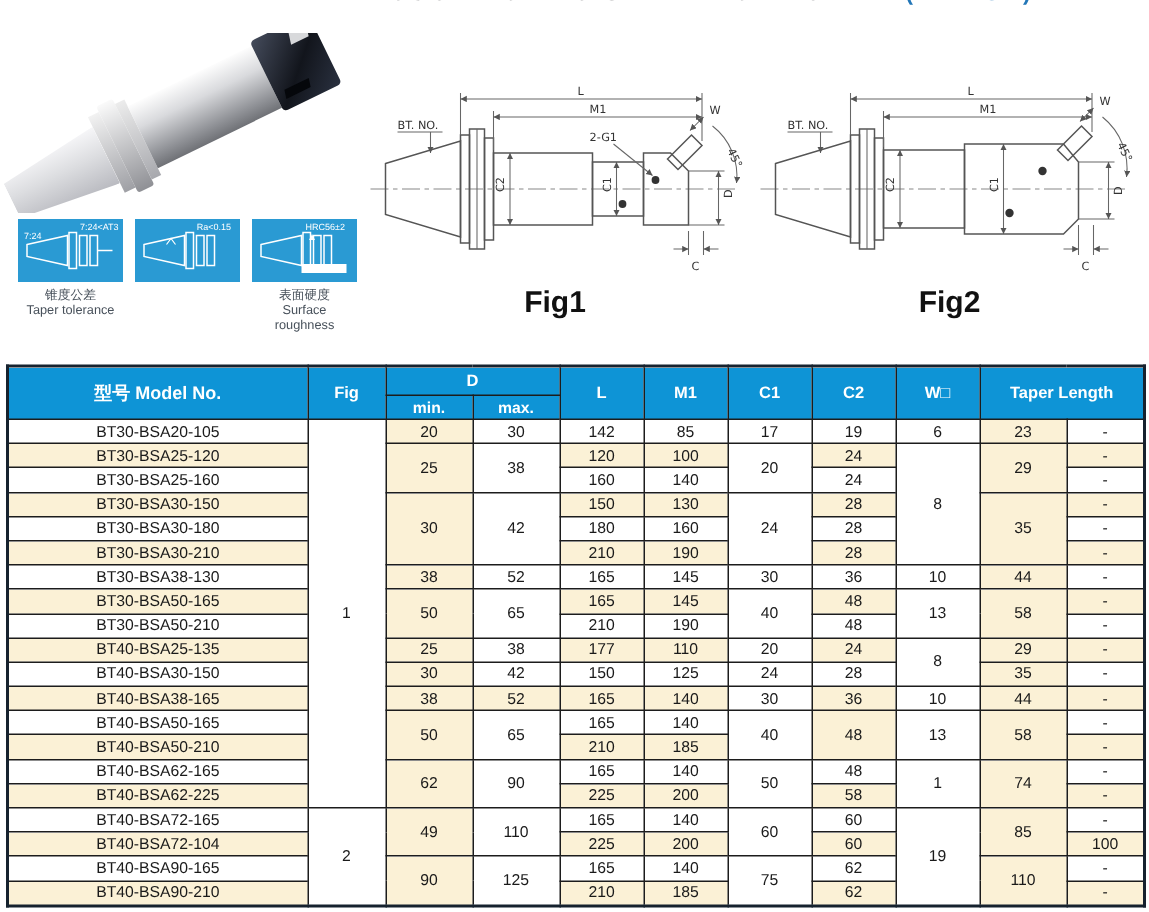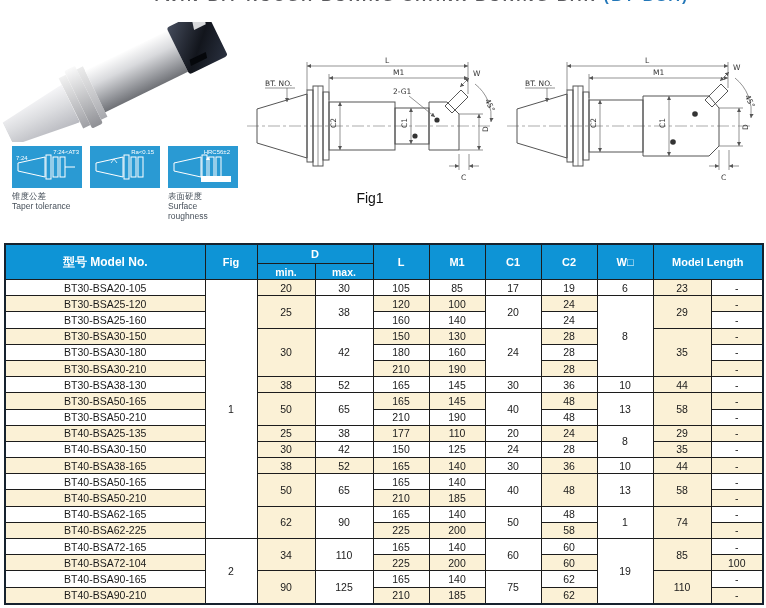--- a/index.html
+++ b/index.html
@@ -25,26 +25,26 @@
   .head{position:relative;width:43px;height:52px;border-radius:3px;
         background:linear-gradient(135deg,#454c5c,#12151c 55%,#2a3140);}
   .head .insert{position:absolute;right:5px;top:5px;width:13px;height:9px;background:#d8d9db;transform:skewX(-14deg);}
   .head .slot{position:absolute;left:6px;bottom:7px;width:18px;height:6px;background:#05070b;transform:skewX(-14deg);}
 
   
   .thumbs{position:absolute;left:10px;top:146px;width:230px;}
   .thumb{position:absolute;top:0;width:70px;}
   .thumb .box{position:relative;width:70px;height:42px;background:#2a9ad3;overflow:hidden;}
   .thumb .lbl{position:absolute;color:#fff;font-size:6px;white-space:nowrap;}
-  .thumb .cap{margin-top:3px;text-align:left;font-size:8.5px;line-height:10px;color:#47505a;}
+  .thumb .cap{margin-top:3px;text-align:center;font-size:8.5px;line-height:10px;color:#47505a;}
   .thumb svg{position:absolute;left:3px;top:4px;}
 
   
   .fig{position:absolute;top:46px;}
-  .fig .cap{text-align:center;font-weight:normal;font-size:14px;color:#111;margin-top:2px;}
+  .fig .cap{text-align:center;font-weight:bold;font-size:20px;color:#111;margin-top:2px;}
   .fig svg text{font-family:"DejaVu Sans",sans-serif;font-size:7.5px;fill:#333;}
   .draw{stroke:#555;fill:none;stroke-width:1;}
   .thin{stroke:#666;fill:none;stroke-width:.7;}
   .cl{stroke:#888;stroke-width:.7;stroke-dasharray:12 3 3 3;}
 
   
   .spec{position:absolute;left:4px;top:243px;}
   table{border-collapse:collapse;table-layout:fixed;width:758px;}
   th,td{border:1px solid #1c1c1c;text-align:center;vertical-align:middle;padding:0;overflow:hidden;}
   thead th{background:#0e94d6;color:#fff;font-weight:bold;font-size:11px;}
@@ -230,20 +230,21 @@
       <text x="218" y="134">C</text>
 
       <path class="thin" d="M232,32 A44 44 0 0 1 248,72" marker-end="url(#a2)"></path>
       <text transform="rotate(65 243 53)" x="240" y="53">45°</text>
       <line class="thin" x1="217" y1="35" x2="226" y2="26" marker-start="url(#a2)" marker-end="url(#a2)"></line>
       <text x="230" y="24">W</text>
       <text x="22" y="40">BT. NO.</text>
       <line class="thin" x1="22" y1="42" x2="52" y2="42"></line>
         <line class="thin" x1="44" y1="42" x2="44" y2="56" marker-end="url(#a2)"></line>
     </svg>
+    <div class="cap">Fig2</div>
   </div>
 
   <div class="spec">
     <table class="outer">
       <colgroup>
           <col style="width: 200px;">
           <col style="width: 52px;">
           <col style="width: 58px;">
           <col style="width: 58px;">
           <col style="width: 56px;">
@@ -257,34 +258,34 @@
       <thead>
         <tr>
           <th class="model-h" rowspan="2">型号 Model No.</th>
           <th rowspan="2">Fig</th>
           <th colspan="2">D</th>
           <th rowspan="2">L</th>
           <th rowspan="2">M1</th>
           <th rowspan="2">C1</th>
           <th rowspan="2">C2</th>
           <th rowspan="2">W□</th>
-          <th colspan="2" rowspan="2">Model Length</th>
+          <th colspan="2" rowspan="2">Taper Length</th>
         </tr>
         <tr>
           <th>min.</th>
           <th>max.</th>
         </tr>
       </thead>
       <tbody>
           <tr>
             <td>BT30-BSA20-105</td>
             <td rowspan="16">1</td>
             <td class="beige">20</td>
             <td>30</td>
-            <td>105</td>
+            <td>142</td>
             <td>85</td>
             <td>17</td>
             <td>19</td>
             <td>6</td>
             <td class="beige">23</td>
             <td>-</td>
           </tr>
           <tr>
             <td class="beige">BT30-BSA25-120</td>
             <td rowspan="2" class="beige">25</td>
@@ -428,21 +429,21 @@
           <tr>
             <td class="beige">BT40-BSA62-225</td>
             <td class="beige">225</td>
             <td class="beige">200</td>
             <td class="beige">58</td>
             <td class="beige">-</td>
           </tr>
           <tr>
             <td>BT40-BSA72-165</td>
             <td rowspan="4">2</td>
-            <td rowspan="2" class="beige">34</td>
+            <td rowspan="2" class="beige">49</td>
             <td rowspan="2">110</td>
             <td>165</td>
             <td>140</td>
             <td rowspan="2">60</td>
             <td>60</td>
             <td rowspan="4">19</td>
             <td rowspan="2" class="beige">85</td>
             <td>-</td>
           </tr>
           <tr>

